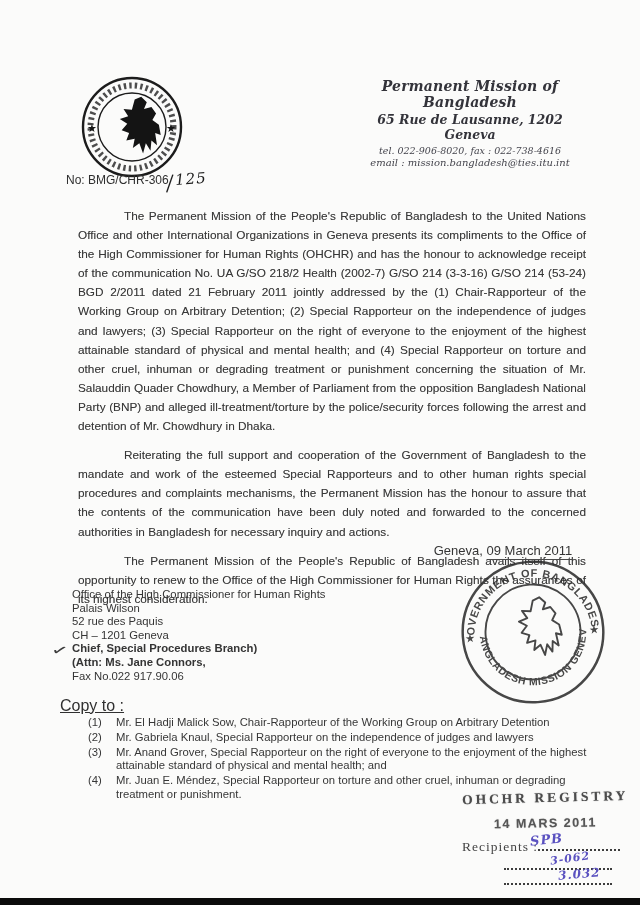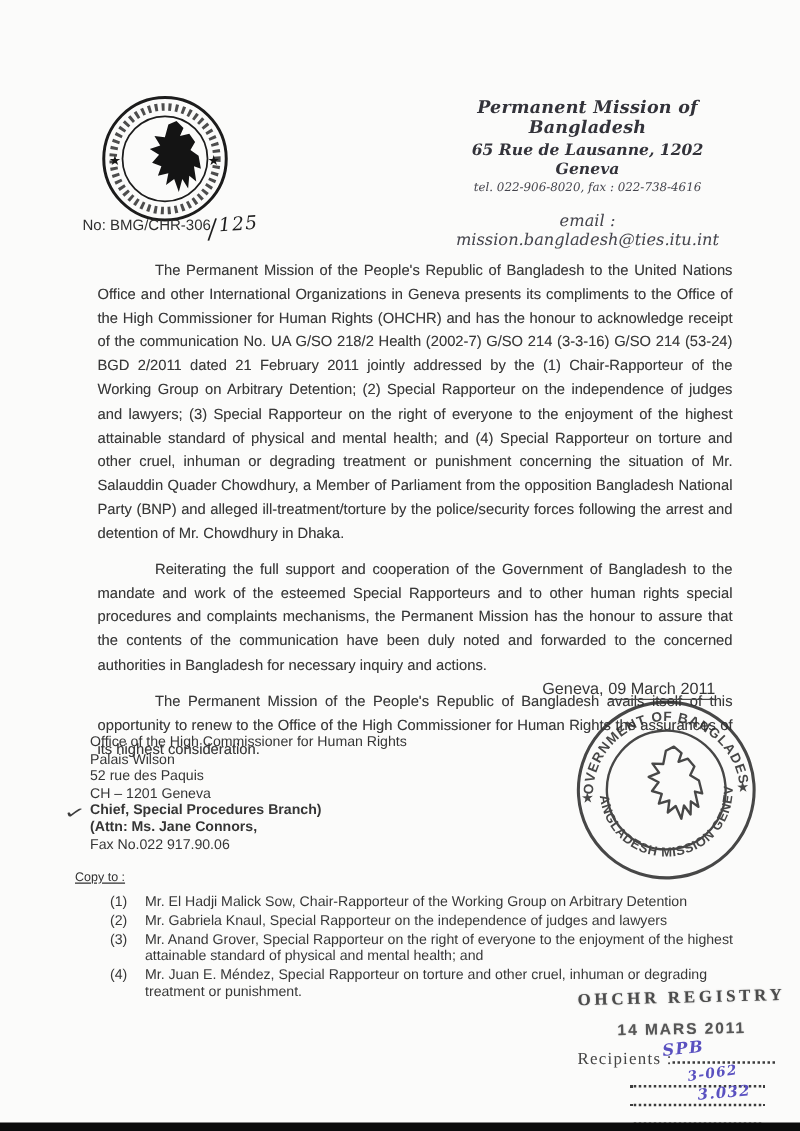--- a/index.html
+++ b/index.html
@@ -15,21 +15,21 @@
 
   
   .seal-wrap { left:80px; top:74px; width:104px; height:106px; }
   .mission-block {
     left:356px; top:78px; width:228px; text-align:center;
     font-family:"DejaVu Serif", serif; font-style:italic; color:#33333a;
   }
   .mission-line1 { font-size:14px; font-weight:bold; letter-spacing:.2px; }
   .mission-line2 { font-size:12.5px; font-weight:bold; margin-top:2px; }
   .mission-line3 { font-size:9.5px; margin-top:3px; color:#44444c; }
-  .mission-line4 { font-size:13px; margin-top:14px; color:#44444c;text-align:center; }
+  .mission-line4 { font-size:10px; margin-top:1px; color:#44444c;text-align:center; }
 
   
   .ref-line { left:66px; top:170px; font-size:12px; color:#2f2f2f; }
   .ref-hand {
     font-family:"DejaVu Serif", serif; font-style:italic; font-size:15px;
     color:#1d1d1d; display:inline-block; transform:rotate(-4deg); letter-spacing:1px;
   }
   .ref-slash {
     display:inline-block; transform:rotate(14deg) scaleY(2.1) translateY(2px);
     font-weight:bold; color:#1d1d1d;
@@ -48,21 +48,21 @@
   
   .recipient { left:72px; top:588px; font-size:11.3px; line-height:13.6px; color:#353535; }
   .recipient .bold { font-weight:bold; }
   .checkmark { left:54px; top:642px; font-size:14px; color:#3c3c3c;
     transform:rotate(8deg) scaleX(1.5); }
 
   
   .round-stamp { left:452px; top:556px; width:162px; height:152px; transform:rotate(-4deg); opacity:.88; }
 
   
-  .copy-heading { left:60px; top:697px; font-size:10px; color:#303030;
+  .copy-heading { left:60px; top:697px; font-size:16px; color:#303030;
     text-decoration:underline; font-weight:normal; }
   .copy-list { left:88px; top:716px; width:500px; font-size:11.3px; line-height:13.8px; color:#373737; }
   .copy-item { display:flex; margin-bottom:1px; }
   .copy-num { width:28px; flex:0 0 28px; }
   .copy-text { flex:1; }
 
   
   .registry { left:462px; top:790px; width:170px; color:#474747; }
   .registry-title {
     font-family:"Liberation Serif", serif; font-weight:bold; font-size:13.5px;

